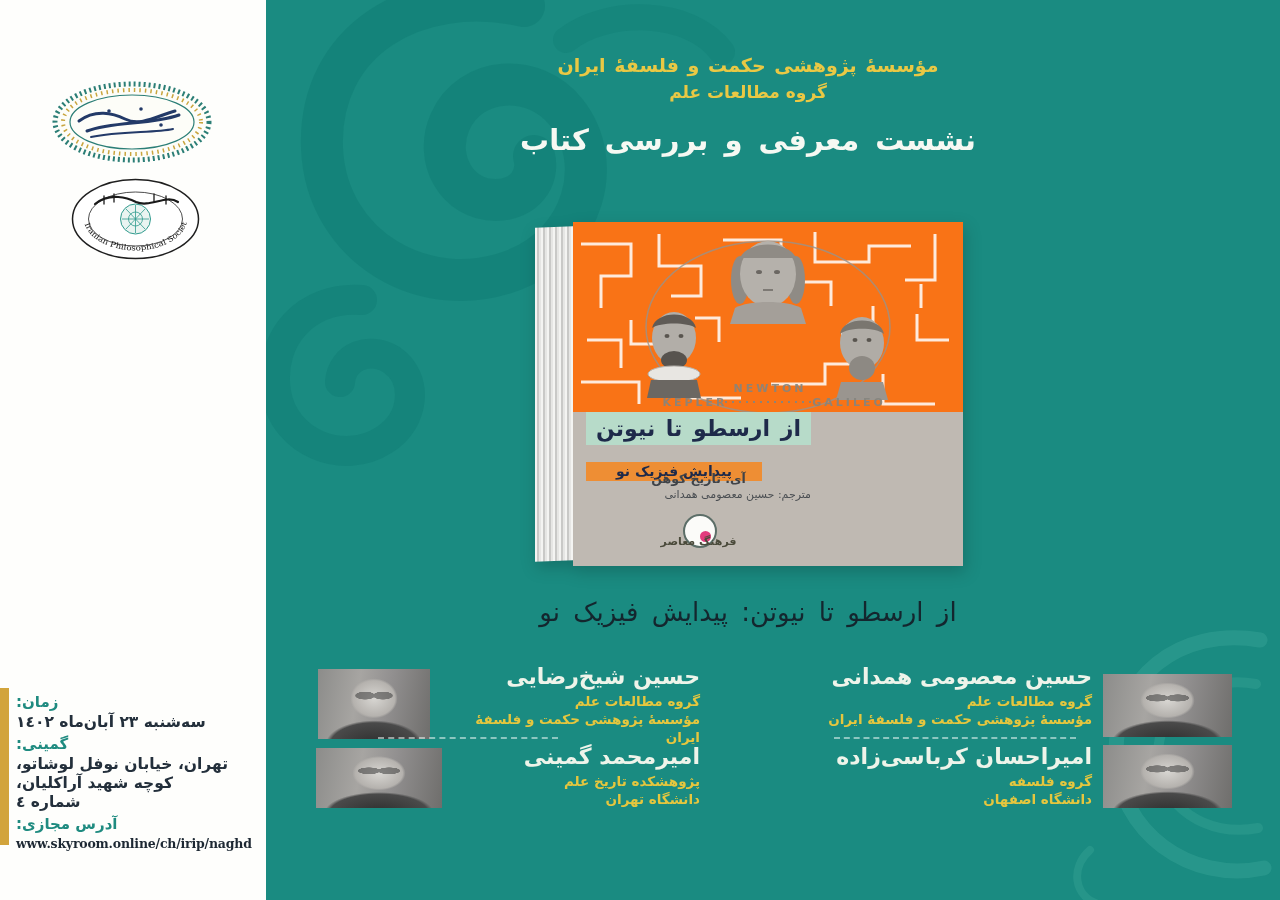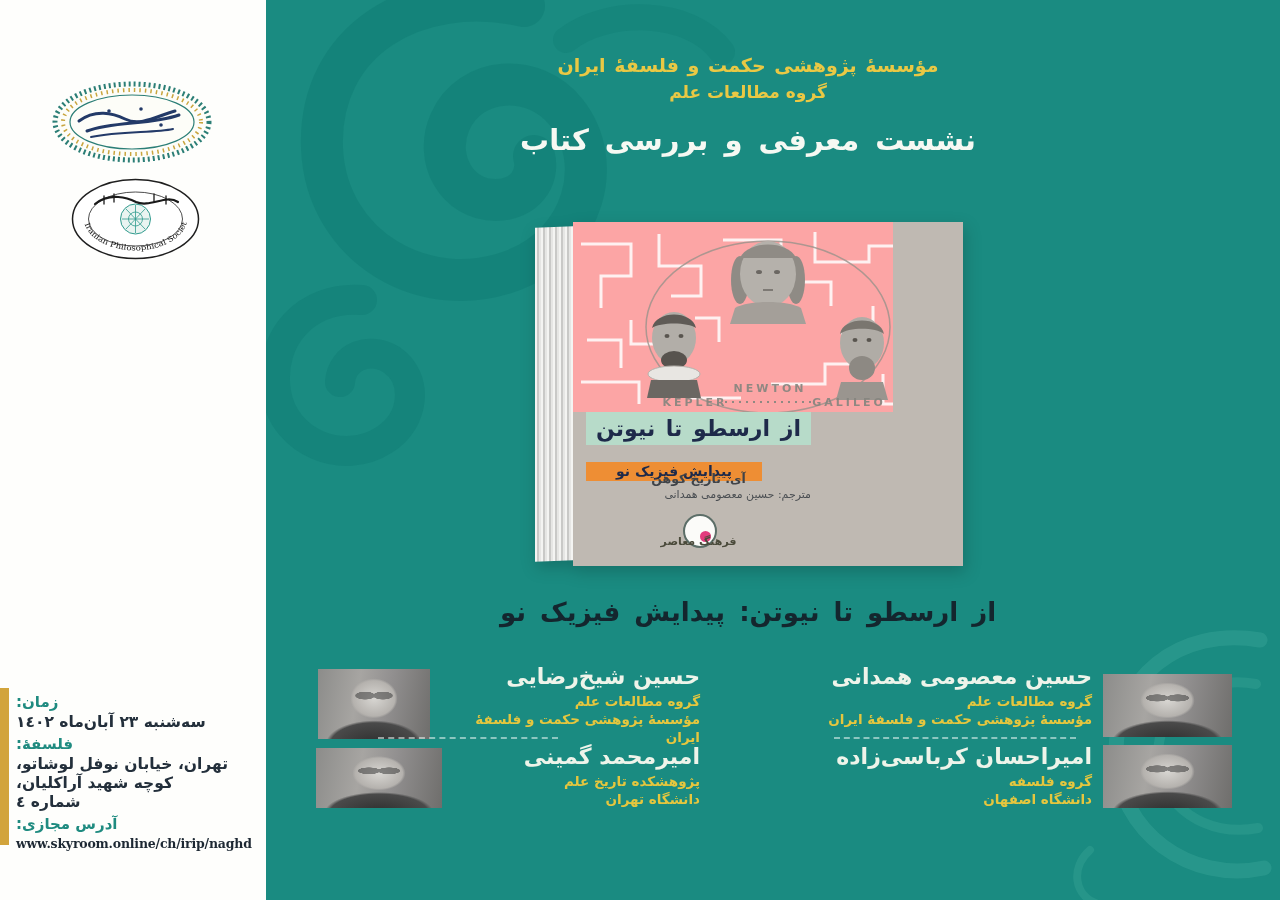--- a/index.html
+++ b/index.html
@@ -12,36 +12,36 @@
   .header{position:absolute;left:266px;top:52px;width:964px;text-align:center;direction:rtl;}
   .org-line{color:#e9c844;font-weight:bold;font-size:19px;line-height:1.45;word-spacing:2px;}
   .dept-line{color:#e9c844;font-weight:bold;font-size:17px;line-height:1.5;}
   .event-title{margin-top:18px;color:#f6f9f3;font-weight:bold;font-size:29px;word-spacing:6px;}
   
   .book{position:absolute;left:535px;top:222px;width:428px;height:344px;filter:drop-shadow(2px 6px 8px rgba(0,0,0,.18));}
   .pages{position:absolute;left:0;top:5px;width:38px;height:334px;transform:skewY(-2deg);
          background:repeating-linear-gradient(90deg,#f4f4f2 0 2px,#c9c9c7 2px 4px,#e6e6e4 4px 6px);
          border-right:2px solid #9f9f9d;}
   .cover{position:absolute;left:38px;top:0;width:390px;height:344px;background:#bfb9b2;}
-  .maze-wrap{position:absolute;left:0;top:0;width:320px;height:190px;background:#fca5a5;overflow:hidden;}
+  .maze-wrap{position:absolute;left:0;top:0;width:390px;height:190px;background:#f97316;overflow:hidden;}
   .band-title{position:absolute;left:13px;top:190px;width:225px;height:33px;background:#b7dbc9;
               color:#1e2a4a;font-weight:bold;font-size:22px;text-align:center;line-height:33px;direction:rtl;word-spacing:3px;}
   .band-sub{position:absolute;left:13px;top:240px;width:176px;height:19px;background:#ee8e34;
             color:#1e2a4a;font-weight:bold;font-size:14px;text-align:center;line-height:19px;direction:rtl;}
   .cover-author{position:absolute;left:13px;top:249px;width:225px;text-align:center;direction:rtl;
                 color:#3f4348;font-weight:bold;font-size:12.5px;}
   .cover-translator{position:absolute;left:13px;top:266px;width:225px;text-align:right;direction:rtl;
                     color:#4a4e52;font-size:11px;}
   .pub-logo{position:absolute;left:110px;top:292px;width:30px;height:30px;border:2px solid #5c6e68;border-radius:50%;background:#fbfbf9;}
   .pub-dot{position:absolute;right:4px;bottom:4px;width:11px;height:11px;border-radius:50%;background:#e23a7d;}
   .pub-name{position:absolute;left:13px;top:313px;width:225px;text-align:center;direction:rtl;
             color:#4a4a3a;font-weight:bold;font-size:11px;}
   
   .session-title{position:absolute;left:266px;top:597px;width:964px;text-align:center;direction:rtl;
-                 color:#14262e;font-weight:bold;font-size:26px;word-spacing:5px;}
+                 color:#14262e;font-weight:normal;font-size:26px;word-spacing:5px;}
   
   .photo{position:absolute;overflow:hidden;background:
       radial-gradient(ellipse 34% 46% at 50% 42%,#d8d6d2 0%,#b5b2ae 55%,rgba(0,0,0,0) 62%),
       radial-gradient(ellipse 60% 48% at 50% 108%,#2e2e2e 0%,#4a4a4a 65%,rgba(0,0,0,0) 72%),
       linear-gradient(100deg,#8c8c8a,#a7a5a2 35%,#929090 60%,#6f6e6c);}
   .photo::after{content:"";position:absolute;inset:0;background:
       radial-gradient(ellipse 14% 9% at 42% 38%,#3c3c3c 0 60%,rgba(0,0,0,0) 65%),
       radial-gradient(ellipse 14% 9% at 58% 38%,#3c3c3c 0 60%,rgba(0,0,0,0) 65%);opacity:.55;}
   .spk-text{position:absolute;direction:rtl;text-align:right;}
   .spk-name{color:#eef4ea;font-weight:bold;font-size:22px;line-height:1.15;}
@@ -227,21 +227,21 @@
       </g>
       <text font-family="DejaVu Serif, serif" font-size="7.5" fill="#111111">
         <textPath href="#ipsarc" startOffset="2" textLength="128" lengthAdjust="spacingAndGlyphs">Iranian Philosophical Society</textPath>
       </text>
     </svg>
 
     <div class="gold-bar"></div>
     <div class="info">
       <div class="info-label">زمان:</div>
       <div class="info-val">سه‌شنبه ٢٣ آبان‌ماه ١٤٠٢</div>
-      <div class="info-label">فلسفۀ:</div>
+      <div class="info-label">گمینی:</div>
       <div class="info-val">تهران، خیابان نوفل لوشاتو،</div>
       <div class="info-val">کوچه شهید آراکلیان،</div>
       <div class="info-val">شماره ٤</div>
       <div class="info-label small-indent">آدرس مجازی:</div>
       <div class="info-url">www.skyroom.online/ch/irip/naghd</div>
     </div>
   </div>
 
 </div>
 

